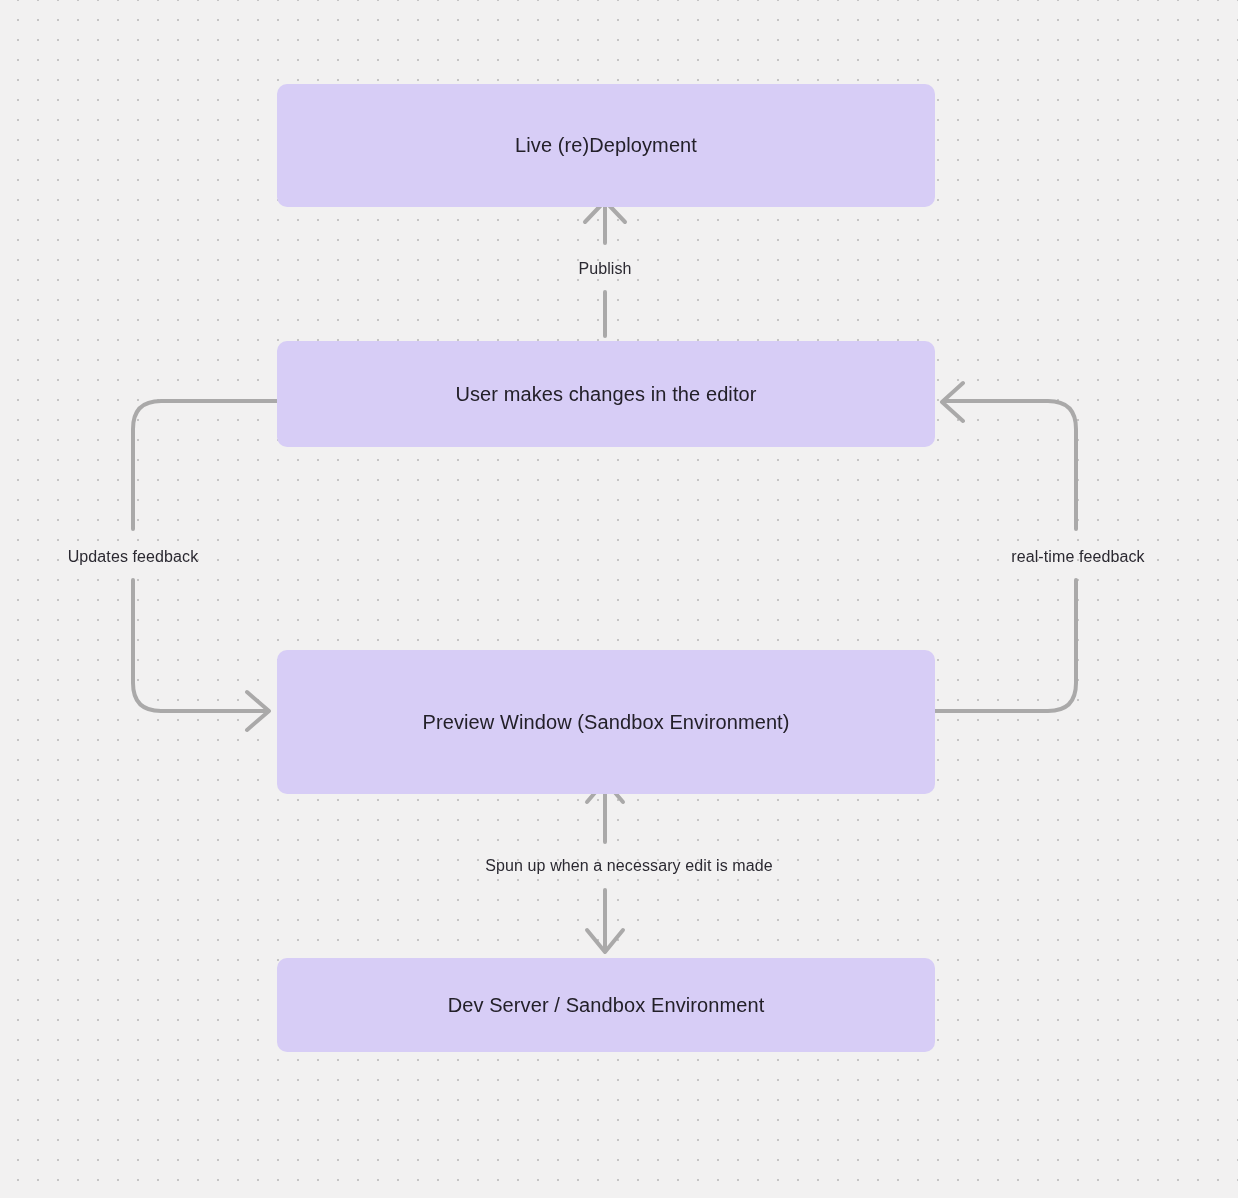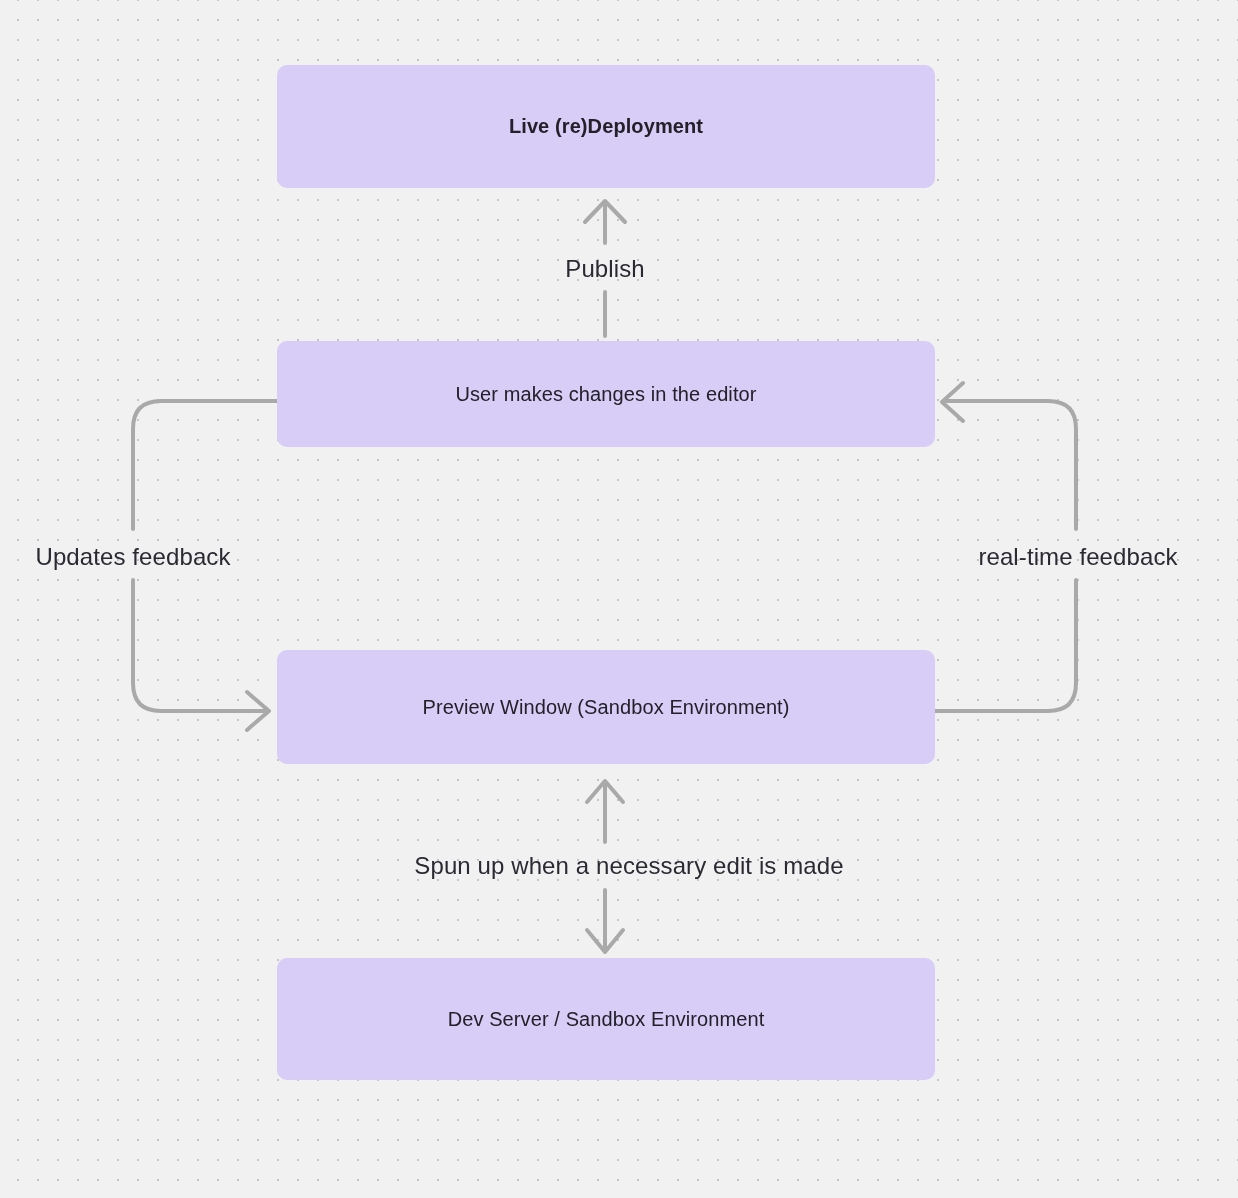--- a/index.html
+++ b/index.html
@@ -30,28 +30,28 @@
     width: 658px;
     background: #d7cdf6;
     border-radius: 10px;
     display: flex;
     align-items: center;
     justify-content: center;
     font-size: 20px;
     color: #232029;
     letter-spacing: 0.1px;
   }
-  .node-live     { top: 65px;  height: 123px; font-weight: bold; }
+  .node-live     { top: 84px;  height: 123px; }
   .node-editor   { top: 341px; height: 106px; }
-  .node-preview  { top: 650px; height: 114px; }
-  .node-dev      { top: 958px; height: 122px; }
+  .node-preview  { top: 650px; height: 144px; }
+  .node-dev      { top: 958px; height: 94px; }
   .edge-label {
     position: absolute;
     transform: translate(-50%, -50%);
-    font-size: 24px;
+    font-size: 16px;
     color: #2b2931;
     white-space: nowrap;
     letter-spacing: 0.1px;
   }
   .label-publish  { left: 605px;  top: 269px; }
   .label-updates  { left: 133px;  top: 557px; }
   .label-feedback { left: 1078px; top: 557px; text-align: center; }
   .label-spunup   { left: 605px;  top: 866px; margin-left: 24px; }
 </style>
 </head>

